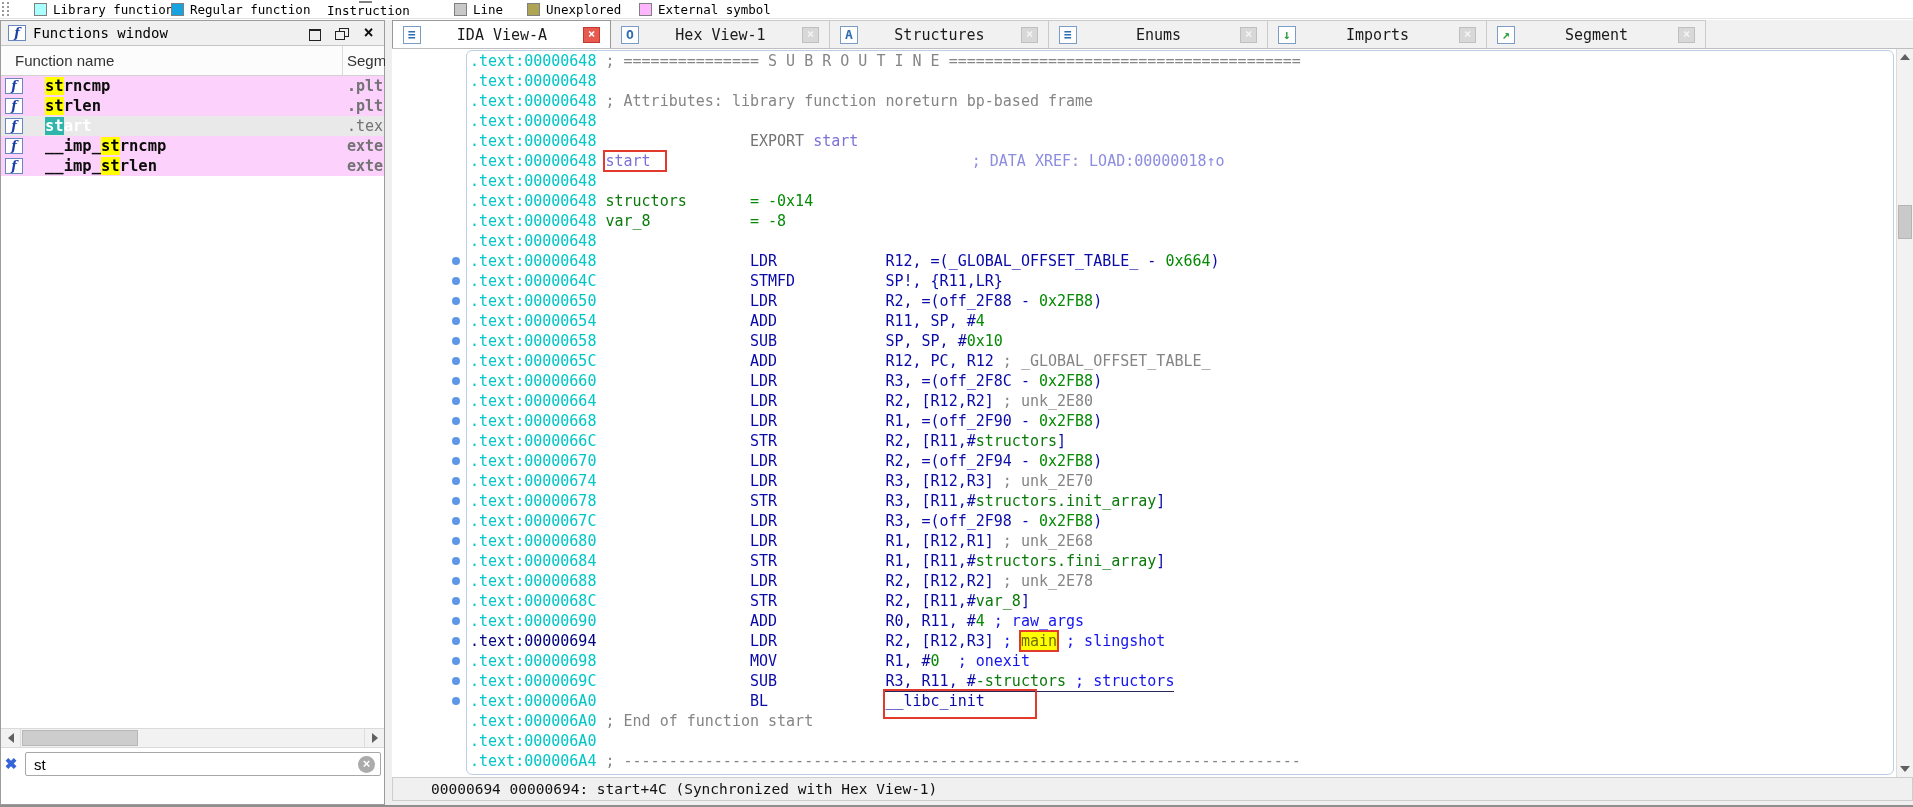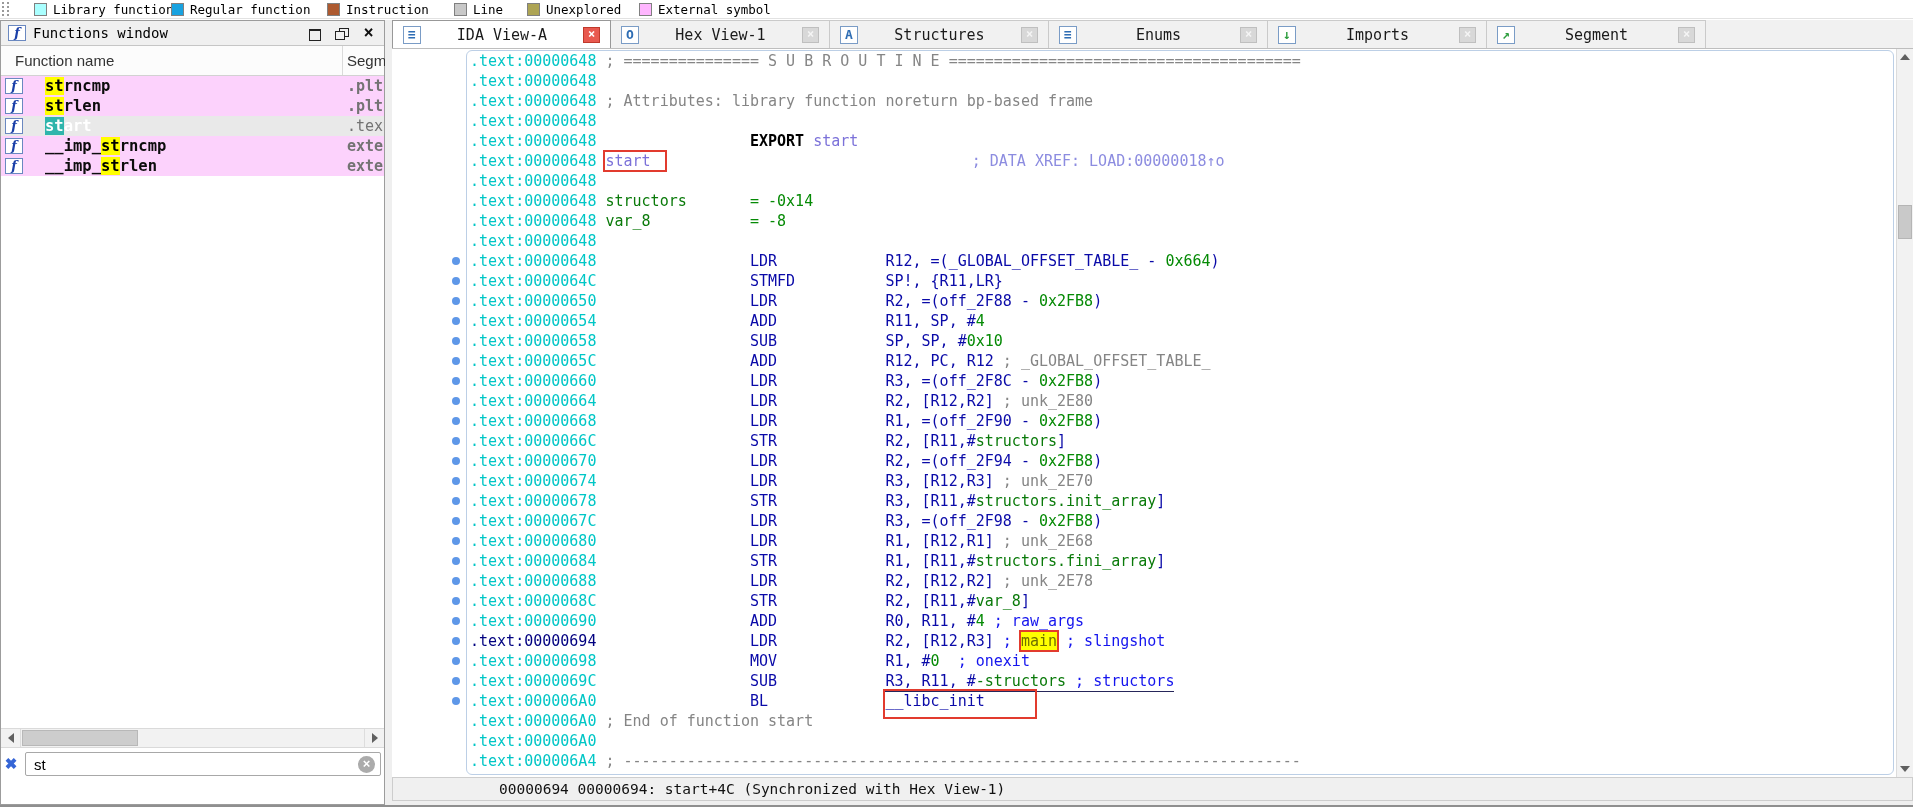--- a/index.html
+++ b/index.html
@@ -9,21 +9,21 @@
     background:#FFFFFF; font-family:"Liberation Sans", sans-serif;
   }
   
   .legend { position:absolute; left:0; top:0; width:1913px; height:19px;
     background:#FFFFFF; border-bottom:1px solid #E2E2E2; }
   .grip { position:absolute; left:2px; top:2px; width:7px; height:14px;
     border-left:2px dotted #9a9a9a; border-right:2px dotted #9a9a9a; }
   .legend-item { position:absolute; top:1px; height:17px; display:flex; align-items:center;
     font-family:"DejaVu Sans Mono", monospace; font-size:12.5px; color:#000; }
   .legend-item:nth-of-type(2){ left:34px; }  .legend-item:nth-of-type(3){ left:171px; }
-  .legend-item:nth-of-type(4){ left:327px; } .legend-item:nth-of-type(5){ left:454px; }
+  .legend-item:nth-of-type(4){ left:327px;flex-direction:column; } .legend-item:nth-of-type(5){ left:454px; }
   .legend-item:nth-of-type(6){ left:527px; } .legend-item:nth-of-type(7){ left:639px; }
   .swatch { width:13px; height:13px; border:1px solid #808080; margin-right:6px; }
 
   
   .funcwin { position:absolute; left:0; top:20px; width:385px; height:785px;
     border:1px solid #9C9C9C; background:#FFFFFF; }
   .fw-title { height:25px; background:#F0F0F0; border-bottom:1px solid #C6C6C6;
     display:flex; align-items:center; padding:0 7px;
     font-family:"DejaVu Sans Mono", monospace; font-size:14px; }
   .fw-ficon, .ficon { width:18px; height:16px; background:#FFF; border:1px solid #6A88C0;
@@ -109,31 +109,31 @@
   .addr { color:#00C6C6; }
   .aline.cur .addr { color:#000080; }
   .t-cmt  { color:#858585; }
   .t-rcmt { color:#1414EE; }
   .t-xref { color:#8C8CE0; }
   .t-insn { color:#0A0AA8; }
   .t-op   { color:#0A0AA8; }
   .t-num  { color:#058A05; }
   .t-var  { color:#0A7A0A; }
   .t-pub  { color:#7B71D9; }
-  .t-kw   { color:#000000; font-weight:bold; }
+  .t-kw   { color:#737373; font-weight:normal; }
   .t-plain{ color:#000; }
   .t-hlmain { background:#FFFF00; color:#6F6F00; }
   .f-u { border-bottom:1px solid #26265a; padding-bottom:1px; }
   .f-box-start { outline:2px solid #E23B2E; padding-right:14px; }
   .f-box-main  { outline:2px solid #E23B2E; }
   .f-box-libc  { display:inline-block; outline:2px solid #E23B2E; width:150px; height:26px;
     vertical-align:top; line-height:20px; }
   .codestatus { position:absolute; left:0; right:0; top:757px; height:24px; background:#F0F0F0;
     border:1px solid #CDCDCD; font-family:"DejaVu Sans Mono", monospace; font-size:14.5px;
-    line-height:22px; padding-left:106px; color:#111; white-space:pre; }
+    line-height:22px; padding-left:38px; color:#111; white-space:pre; }
 
   
   .vscroll { position:absolute; right:0; top:29px; width:17px; height:728px;
     background:#F2F2F2; border-left:1px solid #DCDCDC; }
   .vs-up, .vs-down { position:absolute; left:0; width:16px; height:16px;
     display:flex; align-items:center; justify-content:center; }
   .vs-up { top:0; } .vs-down { bottom:0; }
   .tri-u { width:0; height:0; border-left:5px solid transparent; border-right:5px solid transparent;
     border-bottom:6px solid #606060; }
   .tri-d { width:0; height:0; border-left:5px solid transparent; border-right:5px solid transparent;

